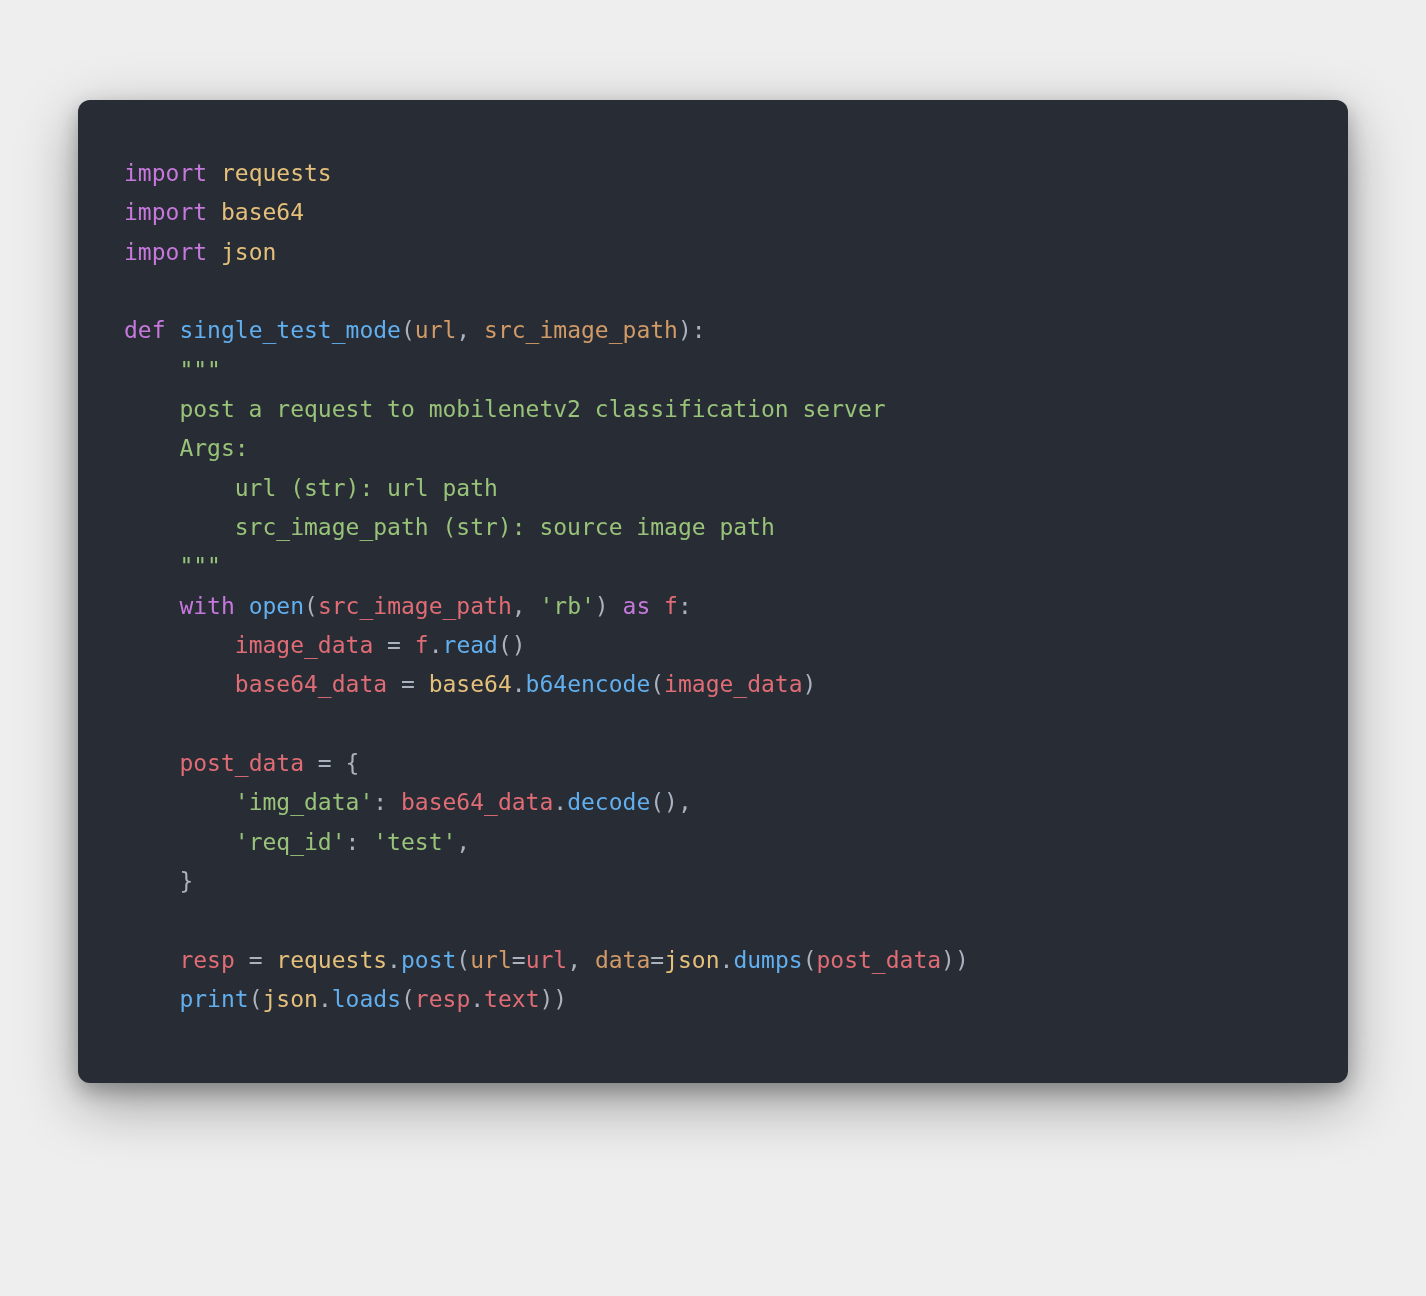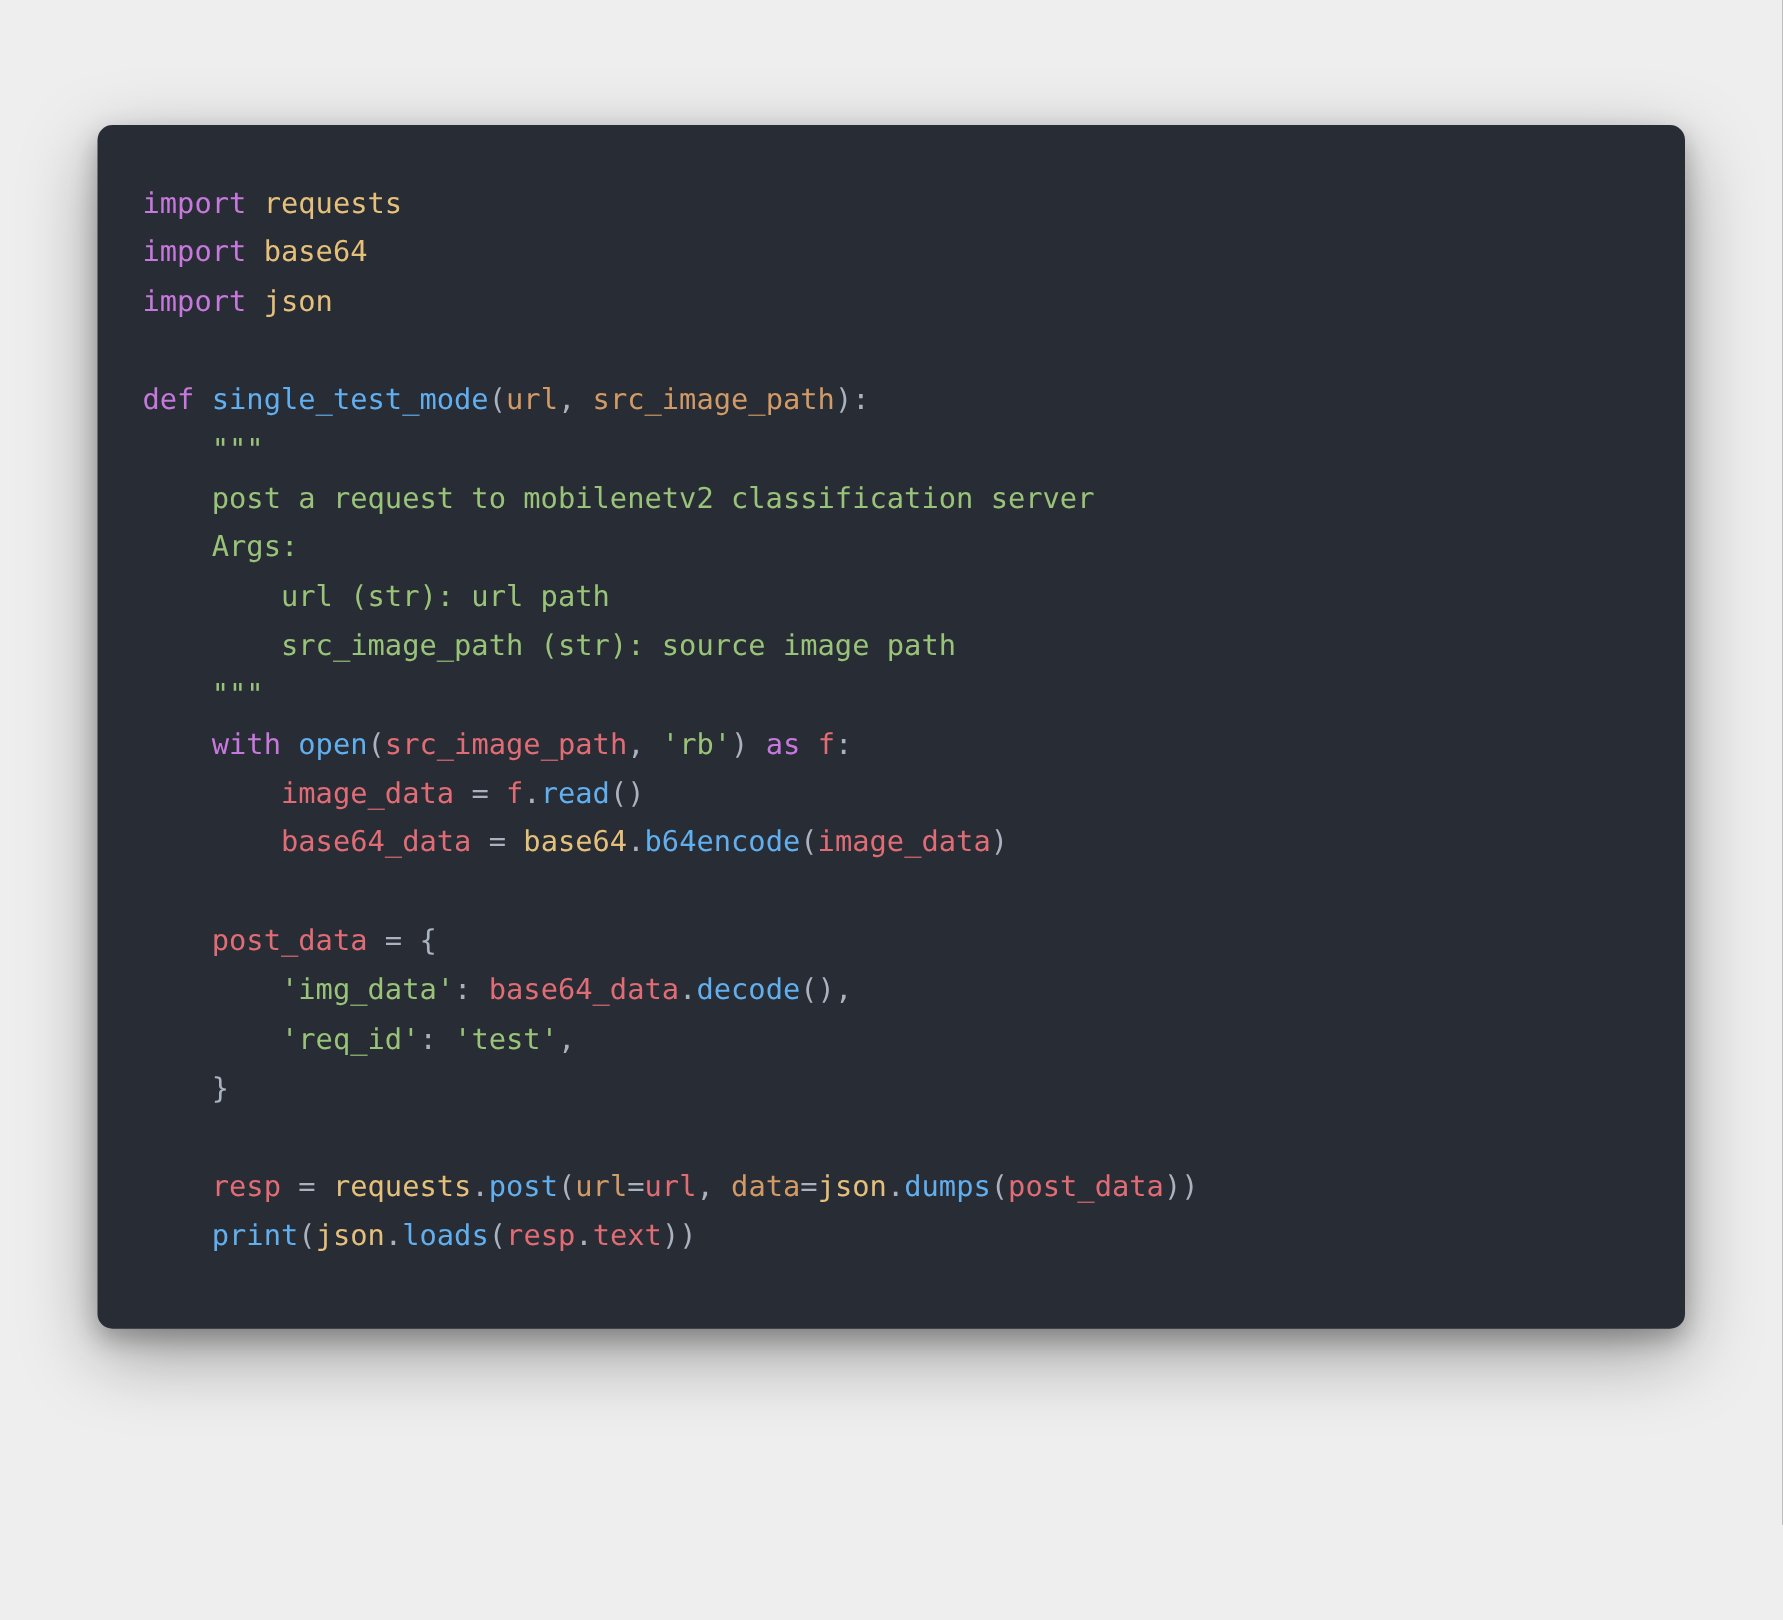--- a/index.html
+++ b/index.html
@@ -15,21 +15,21 @@
     left: 78px;
     top: 100px;
     width: 1270px;
     background: #282c34;
     border-radius: 12px;
     box-shadow: 0 20px 60px rgba(0,0,0,0.35), 0 8px 20px rgba(0,0,0,0.25);
     padding: 38px 30px 48px 30px;
     box-sizing: border-box;
   }
   pre {
-    margin: 6px;
+    margin: 16px;
     padding: 0;
     font-family: inherit;
     font-size: 23px;
     line-height: 1.71;
     color: #abb2bf;
     white-space: pre;
   }
   .kw   { color: #c678dd; } 
   .mod  { color: #e5c07b; } 
   .fn   { color: #61afef; } 

